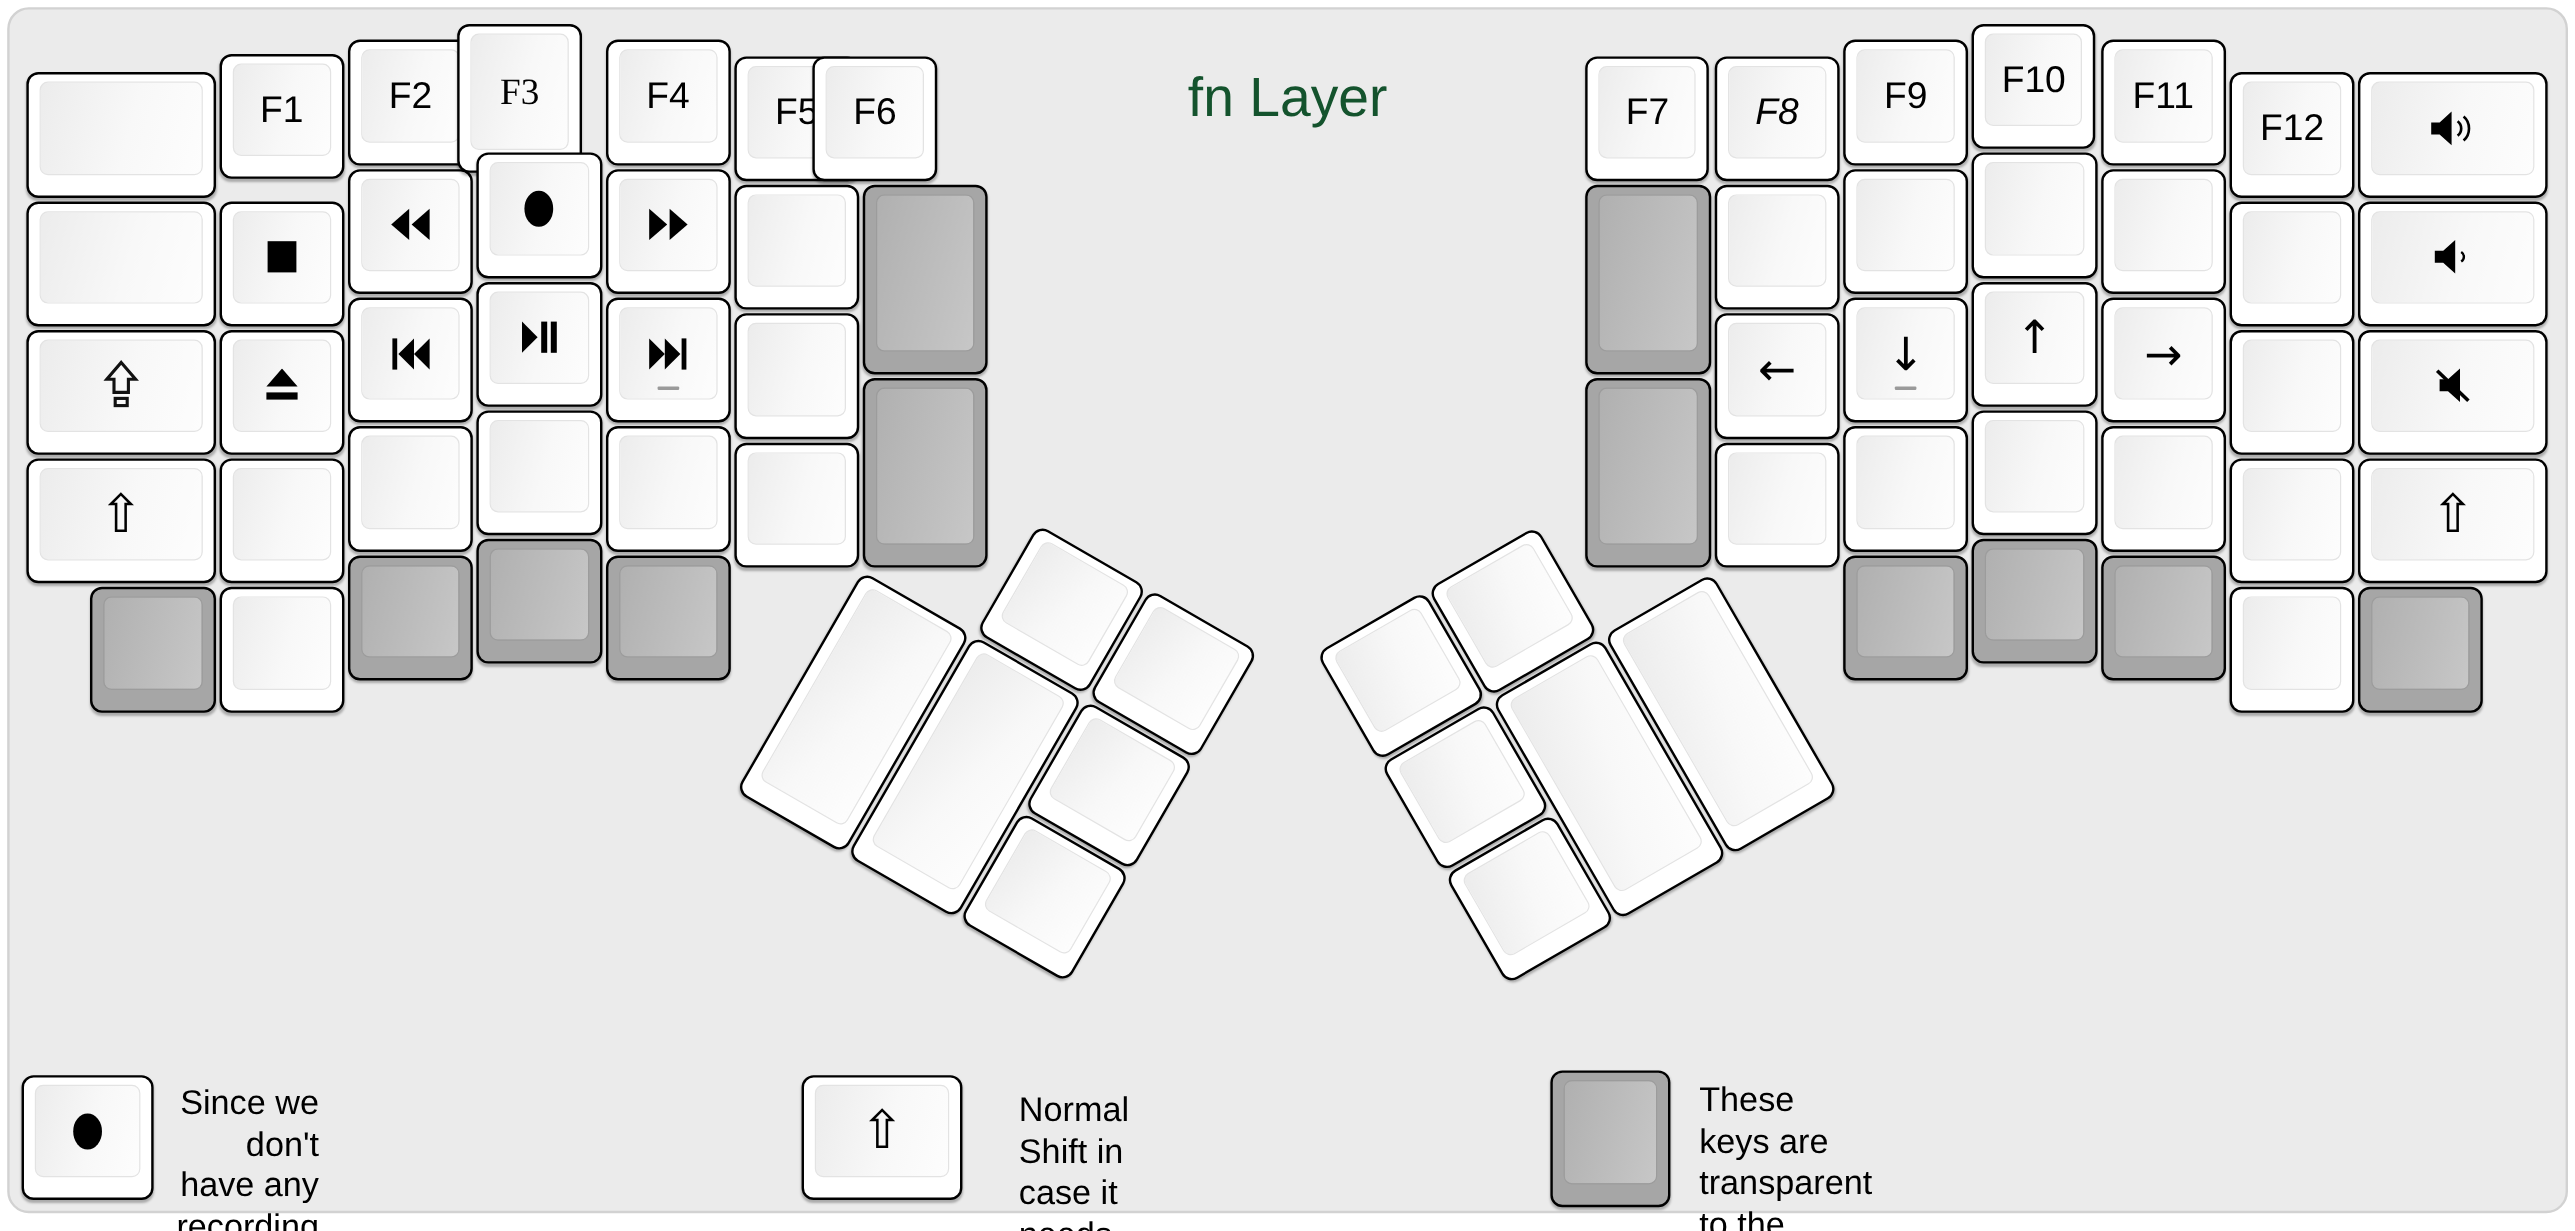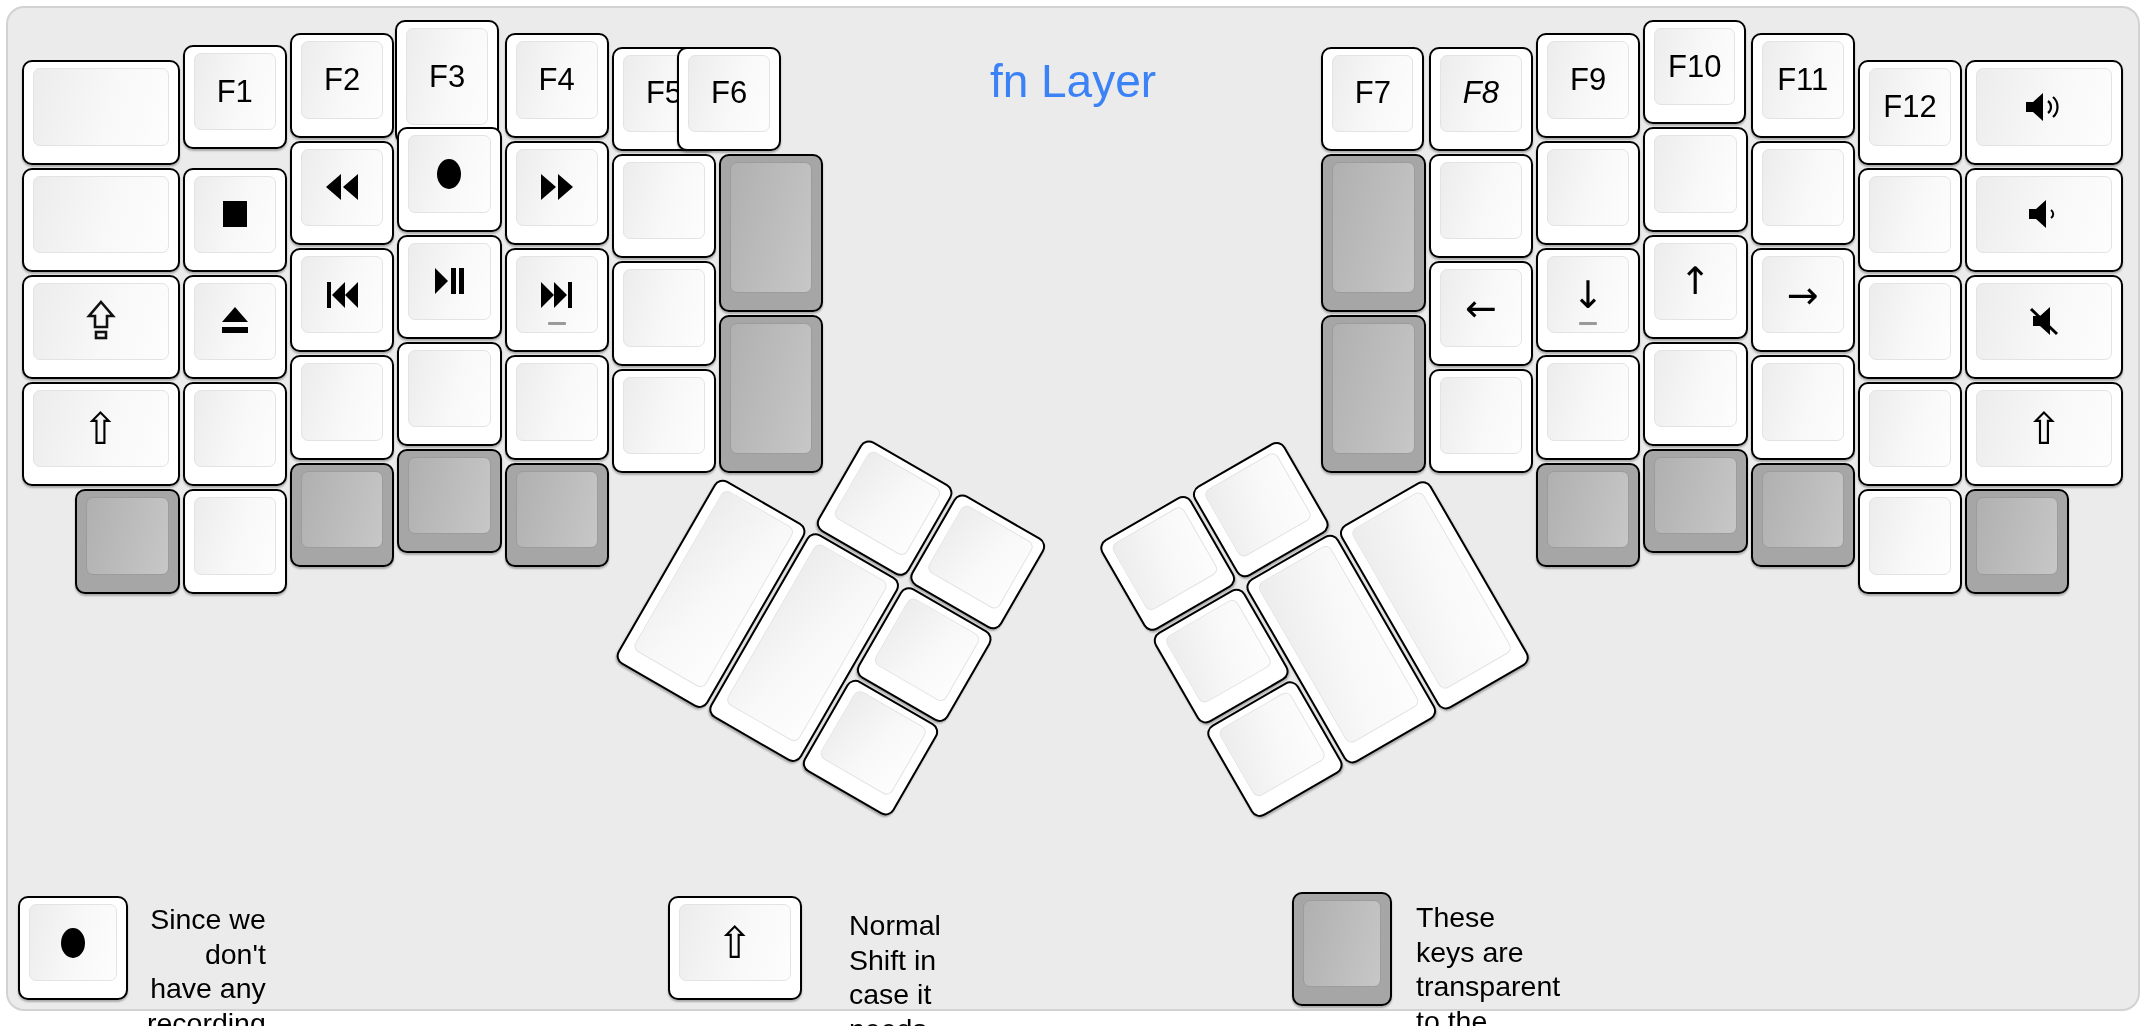--- a/index.html
+++ b/index.html
@@ -1,21 +1,21 @@
 <!DOCTYPE html>
 <html><head>
 <meta charset="utf-8">
 <style>
   html,body{margin:0;padding:0;background:#ffffff;}
   body{font-family:"Liberation Sans","DejaVu Sans",sans-serif;}
   .canvas{position:relative;width:2146px;height:1026px;background:#ffffff;overflow:hidden;}
   .panel{position:absolute;left:6px;top:6px;width:2130px;height:1001px;background:#ebebeb;
          border:2px solid #d2d2d2;border-radius:18px;}
   .title{position:absolute;top:54px;left:50%;transform:translateX(-50%);
-         font-size:46px;color:#3b82f6;white-space:nowrap;}
+         font-size:46px;color:#14532d;white-space:nowrap;}
   
   .key{position:absolute;background:#ffffff;border:2.5px solid #000;border-radius:10px;
        box-sizing:border-box;box-shadow:0 2px 2px rgba(0,0,0,0.28);}
   .key .face{position:absolute;left:9px;right:9px;top:6px;bottom:17px;border-radius:7px;
        background:linear-gradient(105deg,#ececec,#f8f8f8 55%,#fdfdfd);
        border:1.5px solid #e3e3e3;display:flex;align-items:center;justify-content:center;}
   .key.gray{background:#a6a6a6;}
   .key.gray .face{background:linear-gradient(105deg,#b0b0b0,#c7c7c7);border:1px solid #9c9c9c;}
   .klabel{font-size:31px;color:#000;}
   .glyph{color:#000;line-height:1;}
@@ -102,21 +102,21 @@
             <polygon points="34,1 21,14 34,27" fill="#000"></polygon>
           </svg>
         </div>
       </div>
       <div class="key white" style="left: 289.95px; top: 355.312px; width: 104.3px; height: 104.3px;">
         <div class="face"></div>
       </div>
       <div class="key gray" style="left: 289.95px; top: 462.613px; width: 104.3px; height: 104.3px;">
         <div class="face"></div>
       </div>
-      <div class="key white" style="left: 395px; top: 20px; width: 104.3px; height: 124px;">
+      <div class="key white" style="left: 381px; top: 20px; width: 104.3px; height: 124px; font-family: Liberation Serif, serif;">
         <div class="face">
           <span class="klabel">F3</span>
         </div>
       </div>
       <div class="key white" style="left: 397.25px; top: 127.3px; width: 104.3px; height: 104.3px;">
         <div class="face">
           <svg width="28" height="34" viewBox="0 0 28 34">
             <ellipse cx="14" cy="17" rx="12" ry="15" fill="#000"></ellipse>
           </svg>
         </div>

